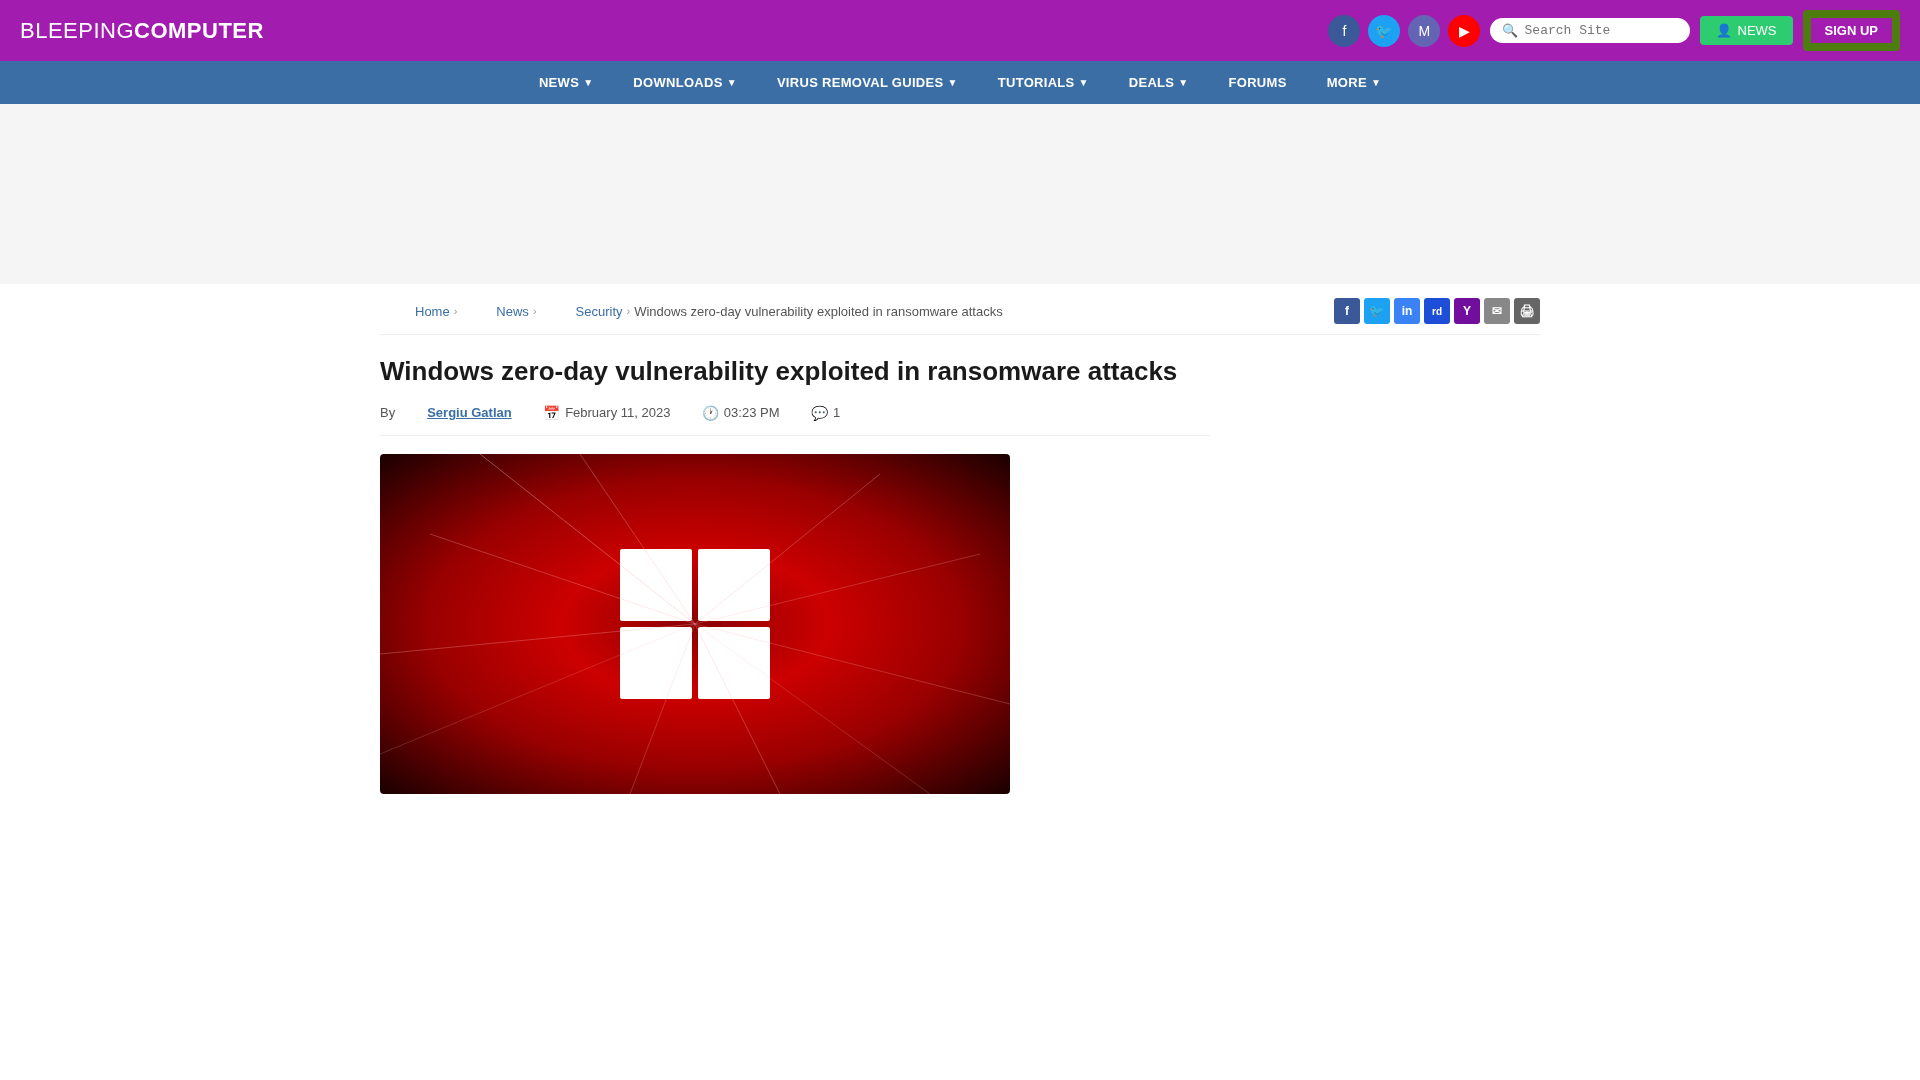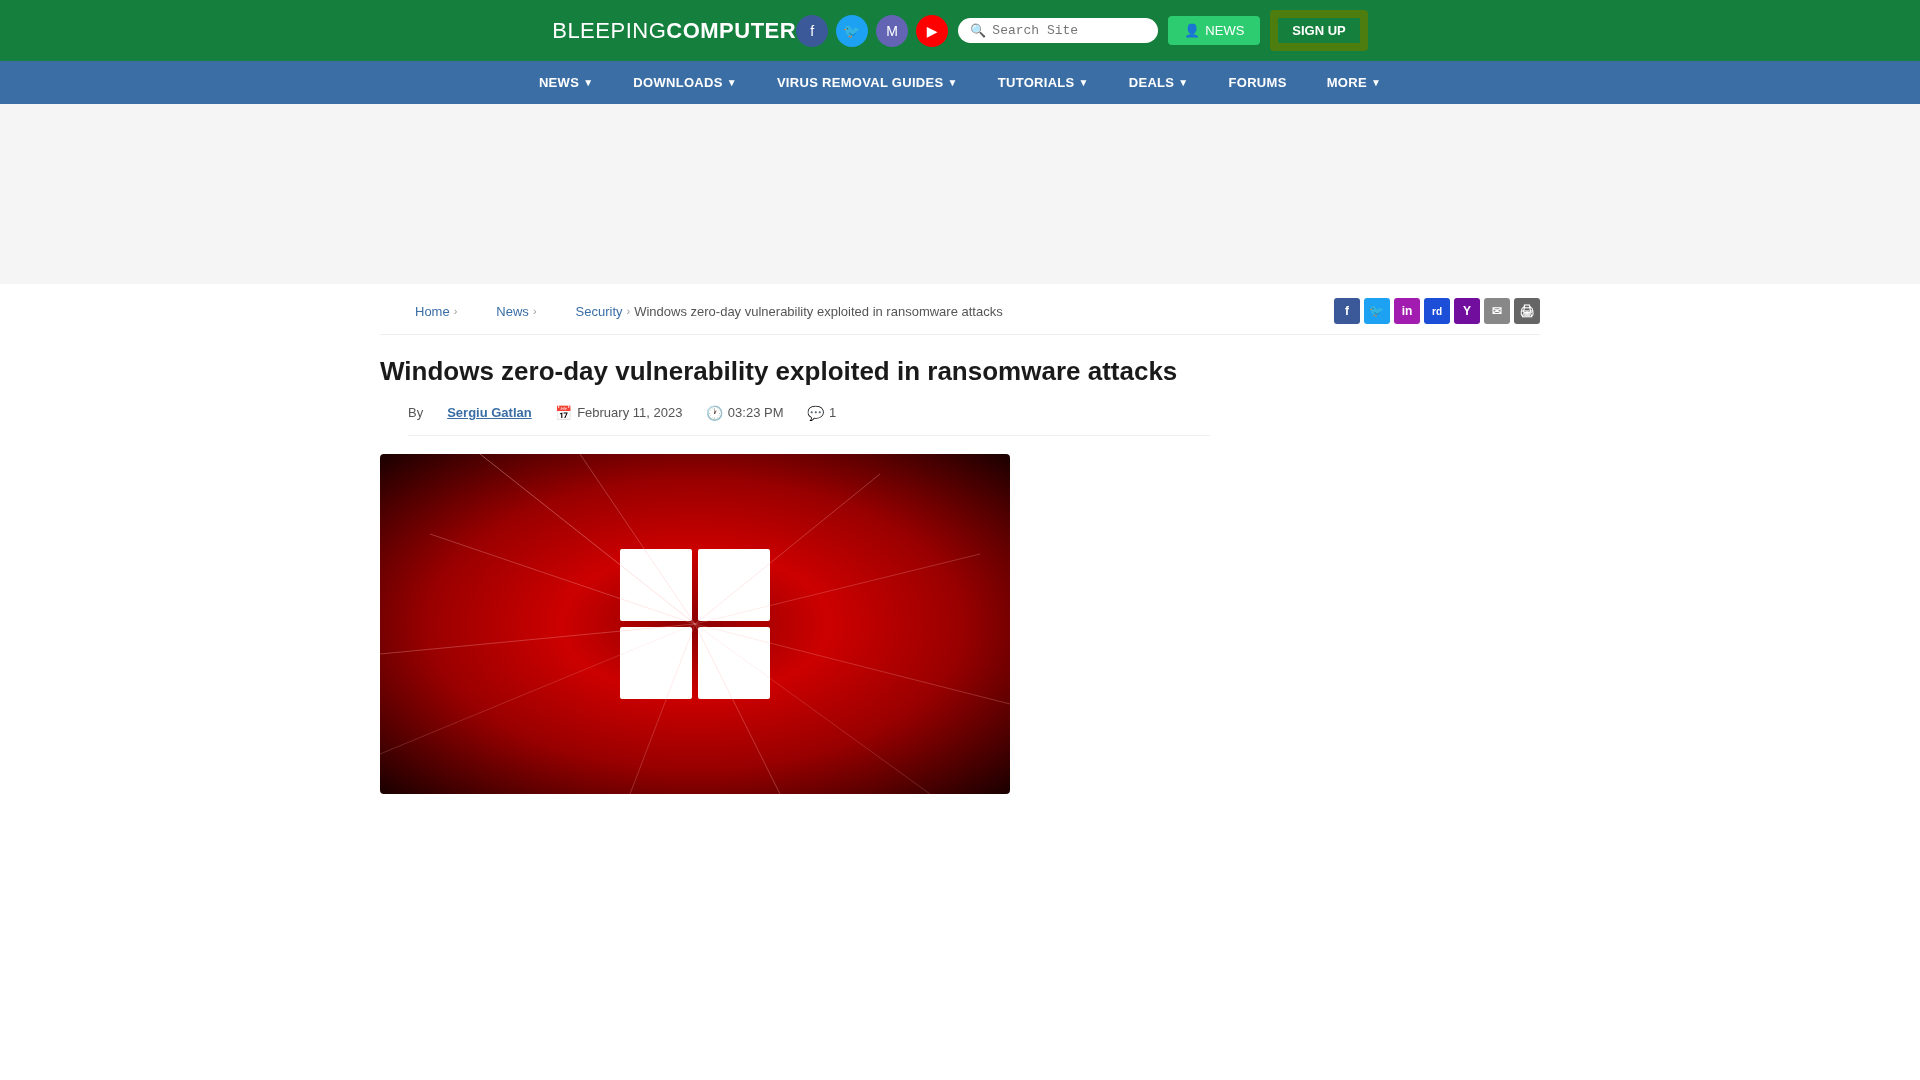--- a/index.html
+++ b/index.html
@@ -1,24 +1,24 @@
 <!DOCTYPE html>
 <html><head>
   <meta charset="utf-8">
   <style>
     * { margin: 0; padding: 0; box-sizing: border-box; }
     body { font-family: Arial, sans-serif; background: #fff; font-size: 14px; color: #333; }
 
     
     .header {
-      background: #15803d;
+      background: #a21caf;
       padding: 10px 20px;
       display: flex;
       align-items: center;
-      justify-content: center;
+      justify-content: space-between;
     }
     .logo {
       color: #fff;
       font-size: 22px;
       font-weight: 400;
       letter-spacing: 0.5px;
     }
     .logo strong { font-weight: 800; }
     .header-right {
       display: flex;
@@ -160,44 +160,43 @@
       display: flex;
       align-items: center;
       justify-content: center;
       color: #fff;
       font-size: 12px;
       cursor: pointer;
       font-weight: 700;
     }
     .share-fb { background: #3b5998; }
     .share-tw { background: #1da1f2; }
-    .share-li { background: #a21caf; }
+    .share-li { background: #3b82f6; }
     .share-rd { background: #1d4ed8; }
     .share-yh { background: #720e9e; }
     .share-em { background: #888; }
     .share-pr { background: #666; }
 
     
     .article-title {
       font-size: 26px;
       font-weight: 700;
       color: #1a1a1a;
       margin-bottom: 16px;
       line-height: 1.3;
     }
     .article-meta {
       display: flex;
       align-items: flex-start;
-      gap: 24px;
+      gap: 32px;
       font-size: 13px;
       color: #555;
       padding-bottom: 14px;
       border-bottom: 1px solid #eee;
       margin-bottom: 18px;
-      margin-left: 28px;
     }
     .article-meta .author { color: #3a6ea5; font-weight: 600; cursor: pointer; }
     .meta-item {
       display: flex;
       align-items: center;
       gap: 4px;
     }
     .meta-icon { font-size: 14px; color: #777; }
 
     

